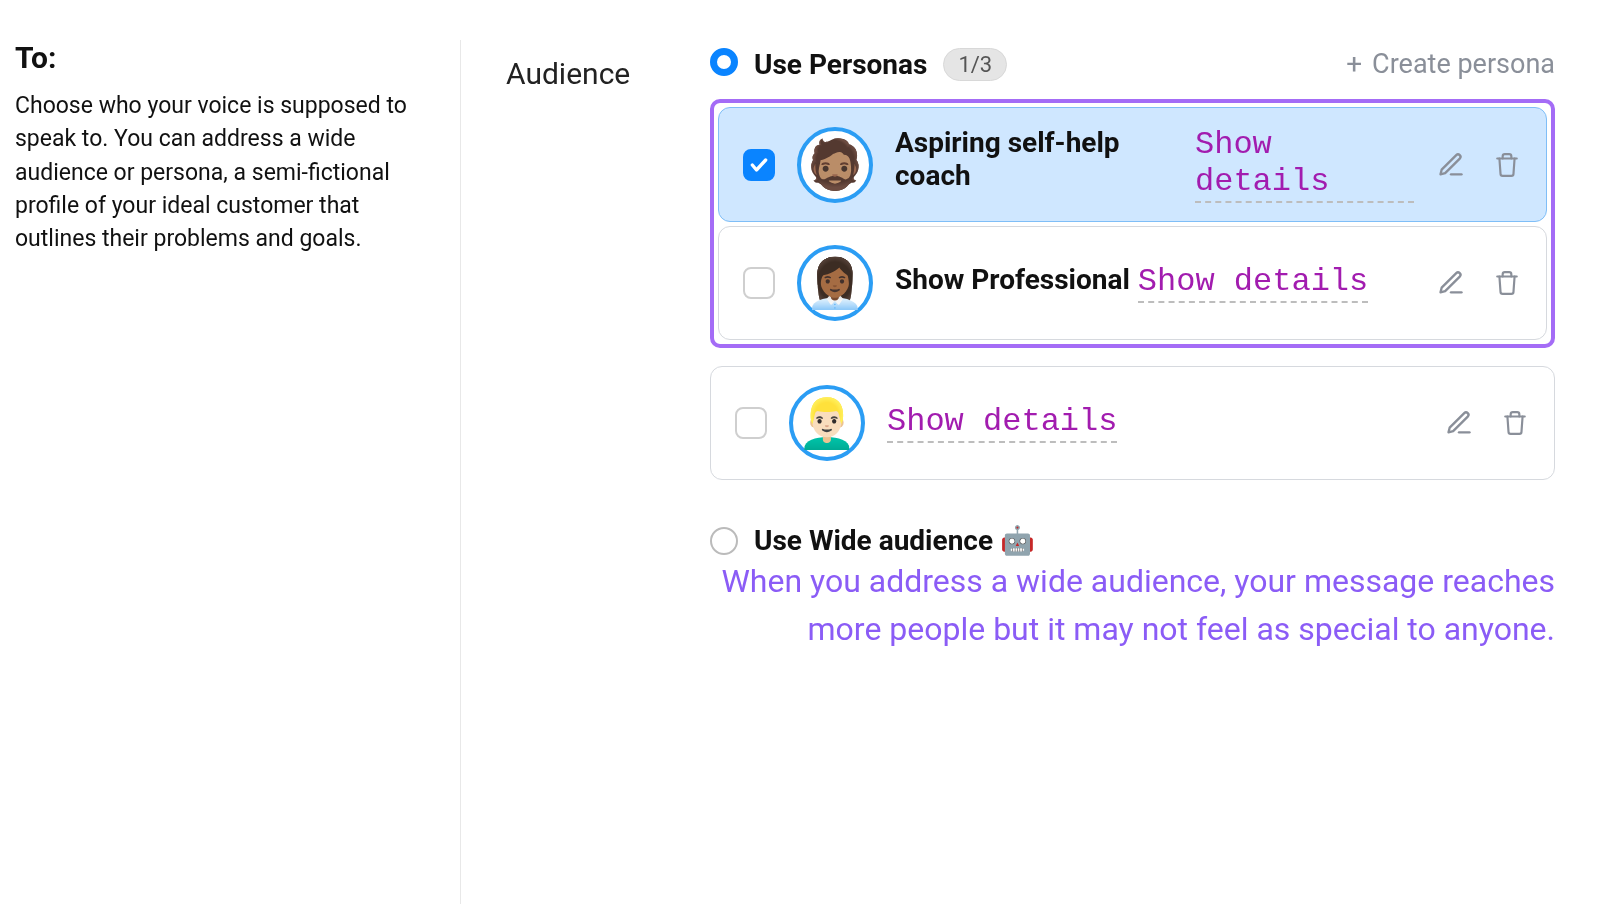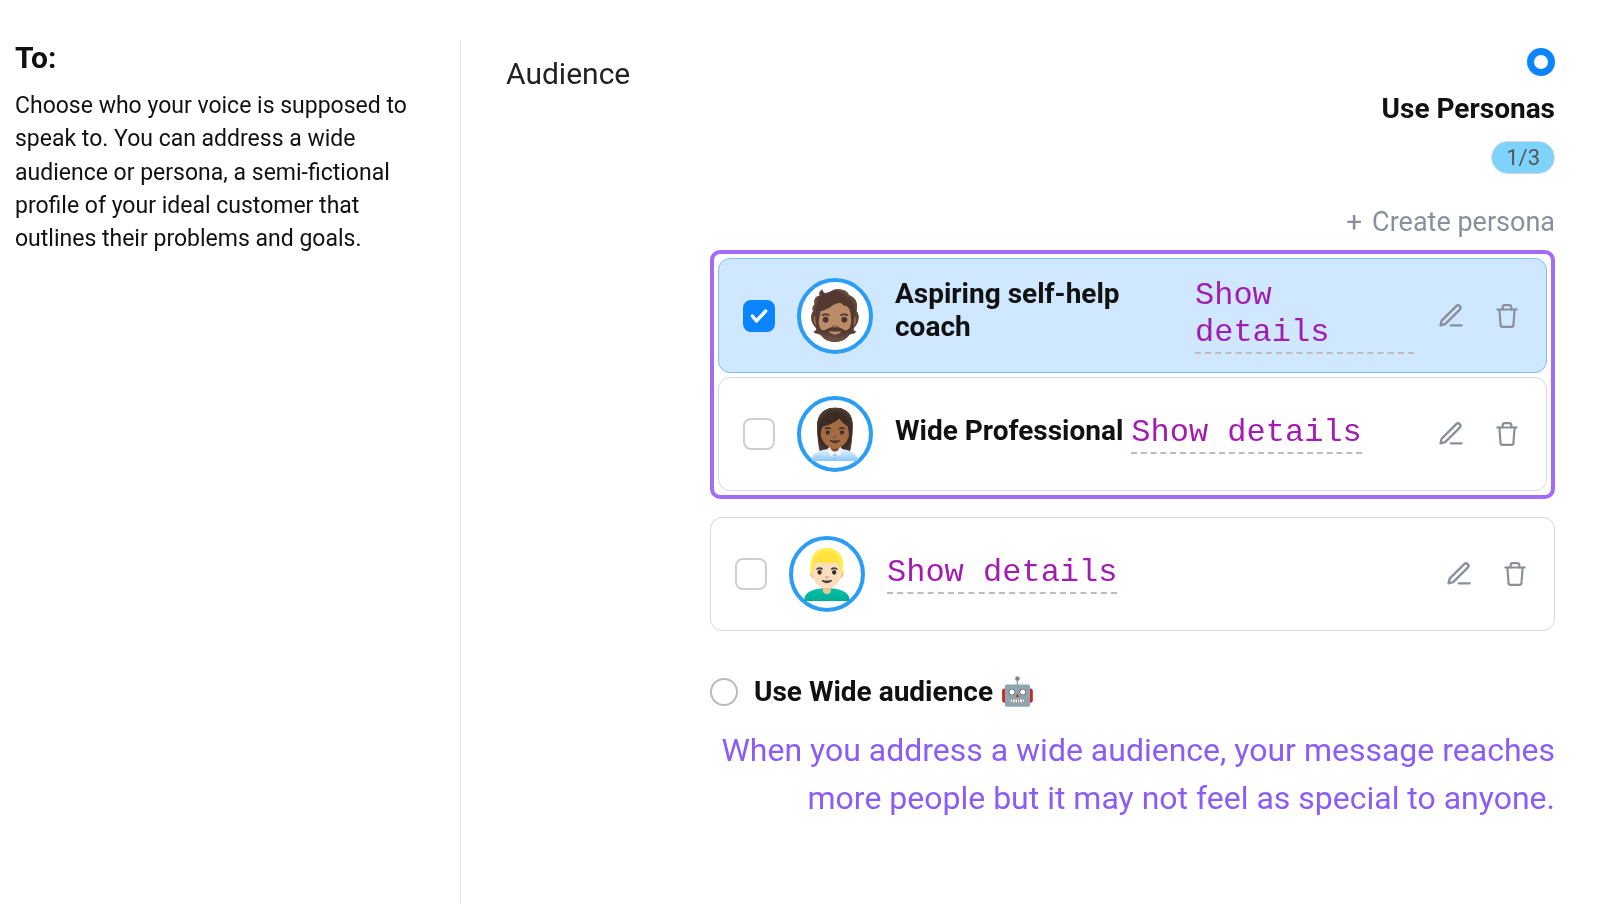--- a/index.html
+++ b/index.html
@@ -40,24 +40,23 @@
       font-size: 23px;
       line-height: 1.45;
       color: #111;
     }
     .audience-label {
       font-size: 30px;
       color: #222;
     }
     .radio-row {
       display: flex;
-      align-items: flex-end;
+      align-items: flex-start;
       gap: 16px;
-      margin-bottom: 12px;
-      flex-direction: column;
+      margin-bottom: 18px;
     }
     .radio-row .spacer { flex: 1; }
     .radio {
       width: 28px;
       height: 28px;
       border-radius: 50%;
       border: 2px solid #bbb;
       display: flex;
       align-items: center;
       justify-content: center;
@@ -66,21 +65,21 @@
     .radio.selected {
       border: 7px solid #0a84ff;
     }
     .radio-text {
       font-size: 28px;
       font-weight: 700;
     }
     .badge {
       font-size: 22px;
       color: #555;
-      background: #7dd3fc;
+      background: #e5e5e5;
       border: 1px solid #d8d8d8;
       border-radius: 20px;
       padding: 3px 14px;
     }
     .create-link {
       display: flex;
       align-items: center;
       gap: 10px;
       color: #8a8f99;
       font-size: 27px;
@@ -168,21 +167,20 @@
       align-items: center;
       justify-content: center;
     }
     .wide-section {
       margin-top: 44px;
     }
     .wide-row {
       display: flex;
       align-items: center;
       gap: 16px;
-      margin-bottom: 18px;
     }
     .wide-desc {
       font-size: 32px;
       line-height: 1.5;
       color: #8b5cf6;
       text-align: right;
     }
     .robot-emoji { font-size: 28px; }
   </style>
 </head>
@@ -240,21 +238,21 @@
           </div>
         </div>
       </div>
 
       <div class="persona-card">
         <div class="checkbox">
           
         </div>
         <div class="avatar">👩🏾‍💼</div>
         <div class="persona-info">
-          <div class="persona-name">Wide Professional</div>
+          <div class="persona-name">Show Professional</div>
           <div class="show-details">Show details</div>
         </div>
         <div class="actions">
           <div class="icon-btn">
             <svg width="28" height="28" viewBox="0 0 24 24" fill="none" stroke="currentColor" stroke-width="2" stroke-linecap="round" stroke-linejoin="round">
                 <path d="M12 20h9"></path>
                 <path d="M16.5 3.5a2.12 2.12 0 0 1 3 3L7 19l-4 1 1-4Z"></path>
               </svg>
           </div>
           <div class="icon-btn">

